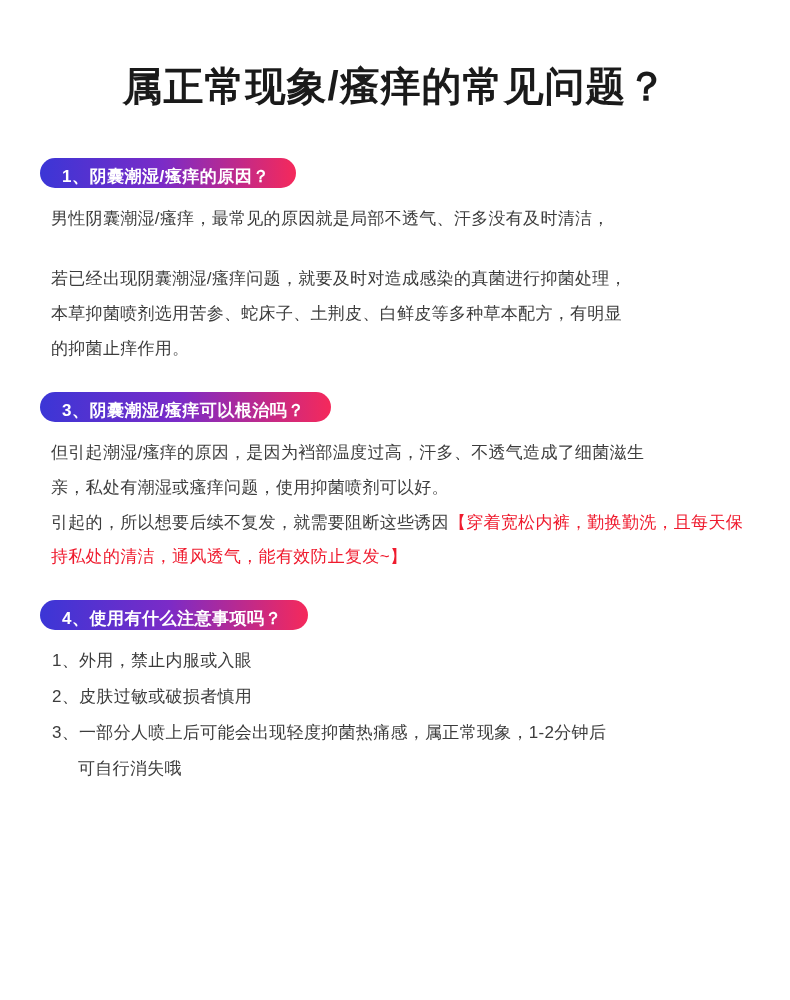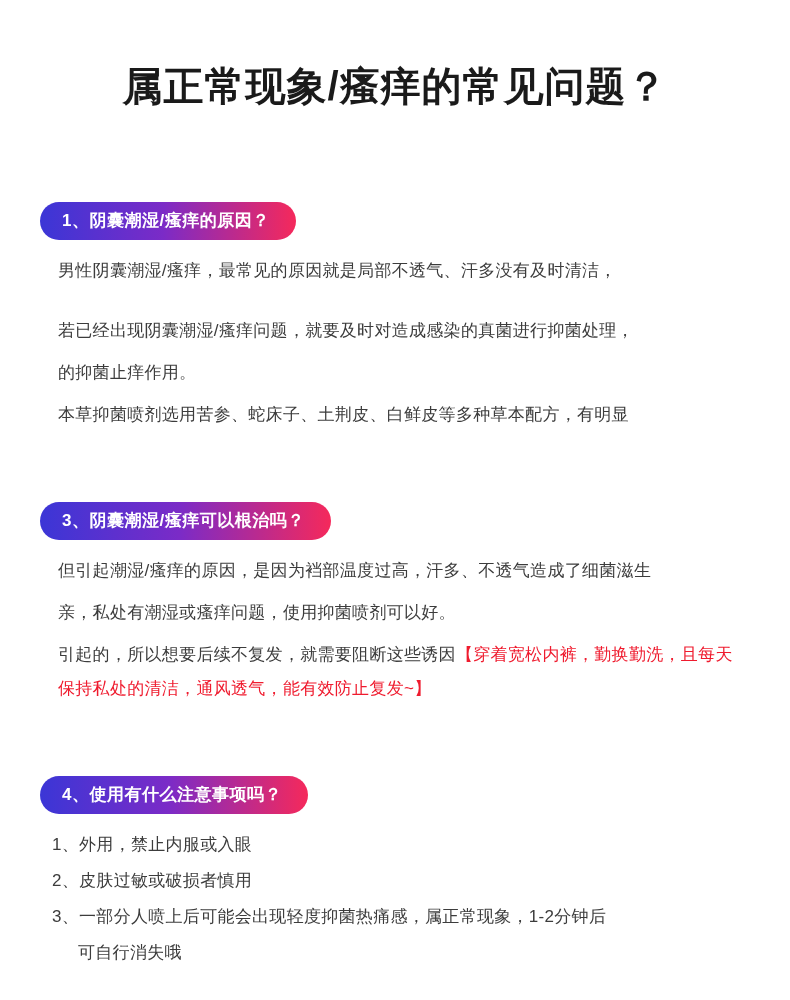--- a/index.html
+++ b/index.html
@@ -33,42 +33,41 @@
   }
   .qa-list {
     margin-top: 48px;
   }
   .qa-item {
     margin-bottom: 26px;
   }
   .qa-pill {
     display: inline-block;
     box-sizing: border-box;
-    height: 38px;
+    height: 30px;
     line-height: 38px;
     padding: 0 26px 0 22px;
     border-radius: 19px;
     color: #ffffff;
     font-size: 17px;
     font-weight: bold;
     background: linear-gradient(90deg, #3b36d6 0%, #7b2bc7 48%, #f5295b 100%);
     white-space: nowrap;
     letter-spacing: 0.5px;
-    margin-top: 44px;
   }
   .qa-body {
     margin-top: 14px;
     padding-left: 10px;
     font-size: 17px;
     line-height: 34px;
     color: #3c3c3c;
     letter-spacing: 0.3px;
   }
   .qa-body p {
-    margin: 8px;
+    margin: 1px;
   }
   .highlight-red {
     color: #ef1b2e;
   }
   .numbered-lines p {
     margin: 2px;
   }
   .indent {
     padding-left: 26px;
   }
@@ -85,22 +84,22 @@
     <div class="qa-item">
       <div class="qa-pill">1、阴囊潮湿/瘙痒的原因？</div>
       <div class="qa-body">
         <p>男性阴囊潮湿/瘙痒，最常见的原因就是局部不透气、汗多没有及时清洁，</p>
       </div>
     </div>
 
     <div class="qa-item">
       <div class="qa-body">
         <p>若已经出现阴囊潮湿/瘙痒问题，就要及时对造成感染的真菌进行抑菌处理，</p>
+        <p>本草抑菌喷剂选用苦参、蛇床子、土荆皮、白鲜皮等多种草本配方，有明显</p>
         <p>的抑菌止痒作用。</p>
-        <p>本草抑菌喷剂选用苦参、蛇床子、土荆皮、白鲜皮等多种草本配方，有明显</p>
       </div>
     </div>
 
     <div class="qa-item">
       <div class="qa-pill">3、阴囊潮湿/瘙痒可以根治吗？</div>
       <div class="qa-body">
         <p>但引起潮湿/瘙痒的原因，是因为裆部温度过高，汗多、不透气造成了细菌滋生</p>
         <p>亲，私处有潮湿或瘙痒问题，使用抑菌喷剂可以好。</p>
         <p><span>引起的，所以想要后续不复发，就需要阻断这些诱因</span><span class="highlight-red">【穿着宽松内裤，勤换勤洗，且每天保持私处的清洁，通风透气，能有效防止复发~】</span></p>
       </div>

